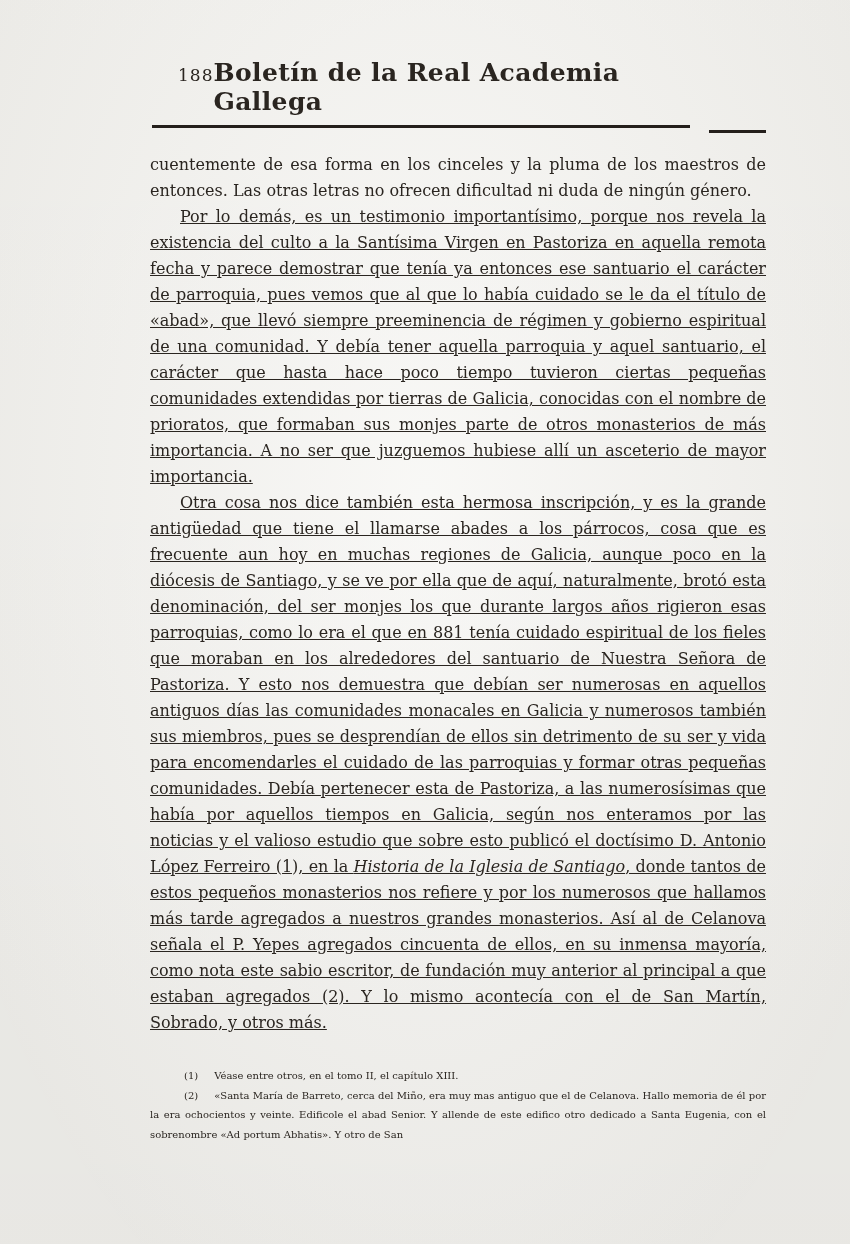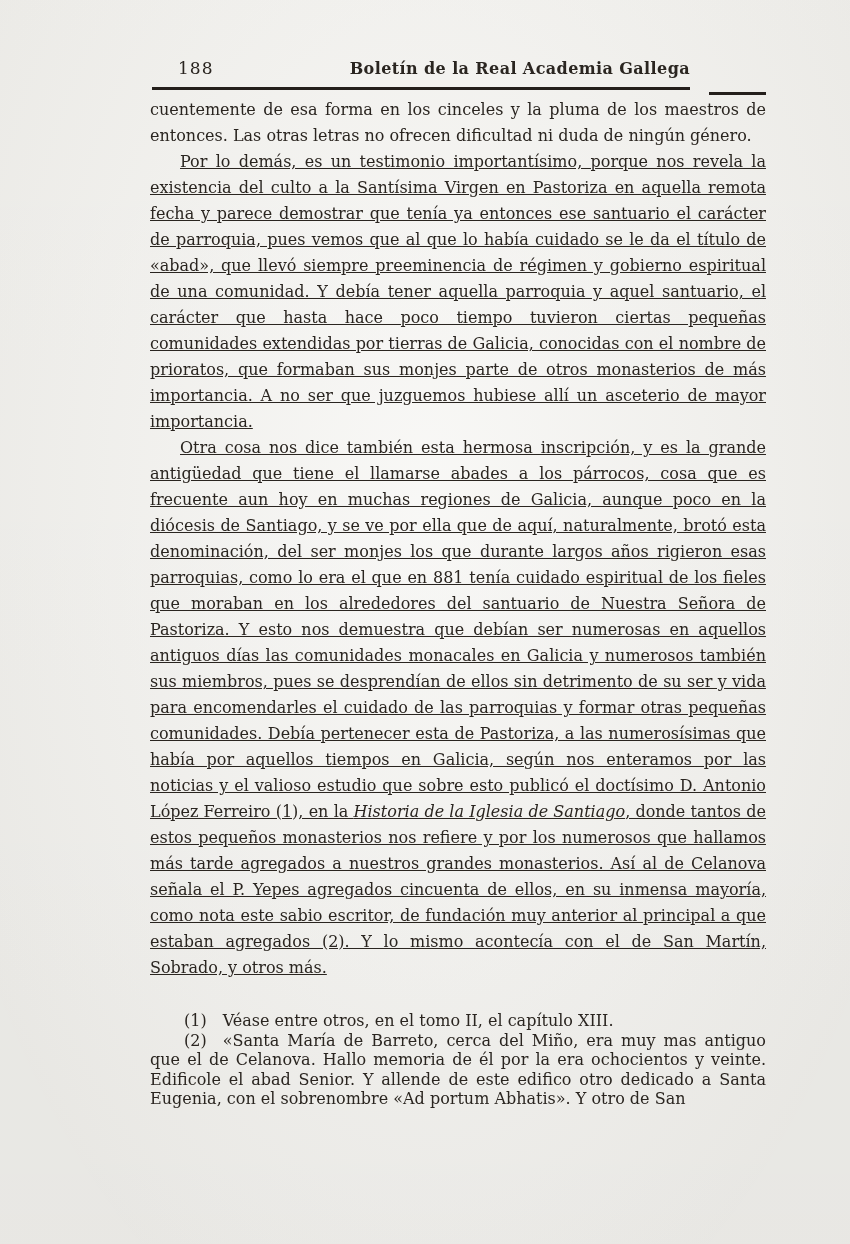--- a/index.html
+++ b/index.html
@@ -41,55 +41,55 @@
     display: flex;
     align-items: baseline;
   }
   .page-number {
     font-size: 17px;
     letter-spacing: 1px;
     padding-left: 28px;
   }
   .header-title {
     flex: 1;
-    text-align: right;
+    text-align: left;
     font-weight: bold;
-    font-size: 16px;
+    font-size: 25px;
     letter-spacing: 0.4px;
   }
   .rule-main {
     position: absolute;
     left: 2px;
     bottom: 0;
     width: 538px;
     border-top: 3px solid #241f1b;
   }
   .rule-short {
     position: absolute;
     right: 0;
     bottom: -5px;
     width: 57px;
     border-top: 3px solid #241f1b;
   }
   .body-text {
-    margin-top: 7px;
+    margin-top: 24px;
     font-size: 16px;
     line-height: 26px;
     text-align: justify;
   }
   .body-text p {
     margin: 0;
   }
   .indent {
     text-indent: 30px;
     text-decoration: underline;
   }
   .footnotes {
     margin-top: 30px;
-    font-size: 16px;
+    font-size: 10px;
     line-height: 19.5px;
     text-align: justify;
   }
   .footnotes p {
     margin: 0;
     text-indent: 34px;
   }
   .fn-label {
     margin-right: 16px;
   }

